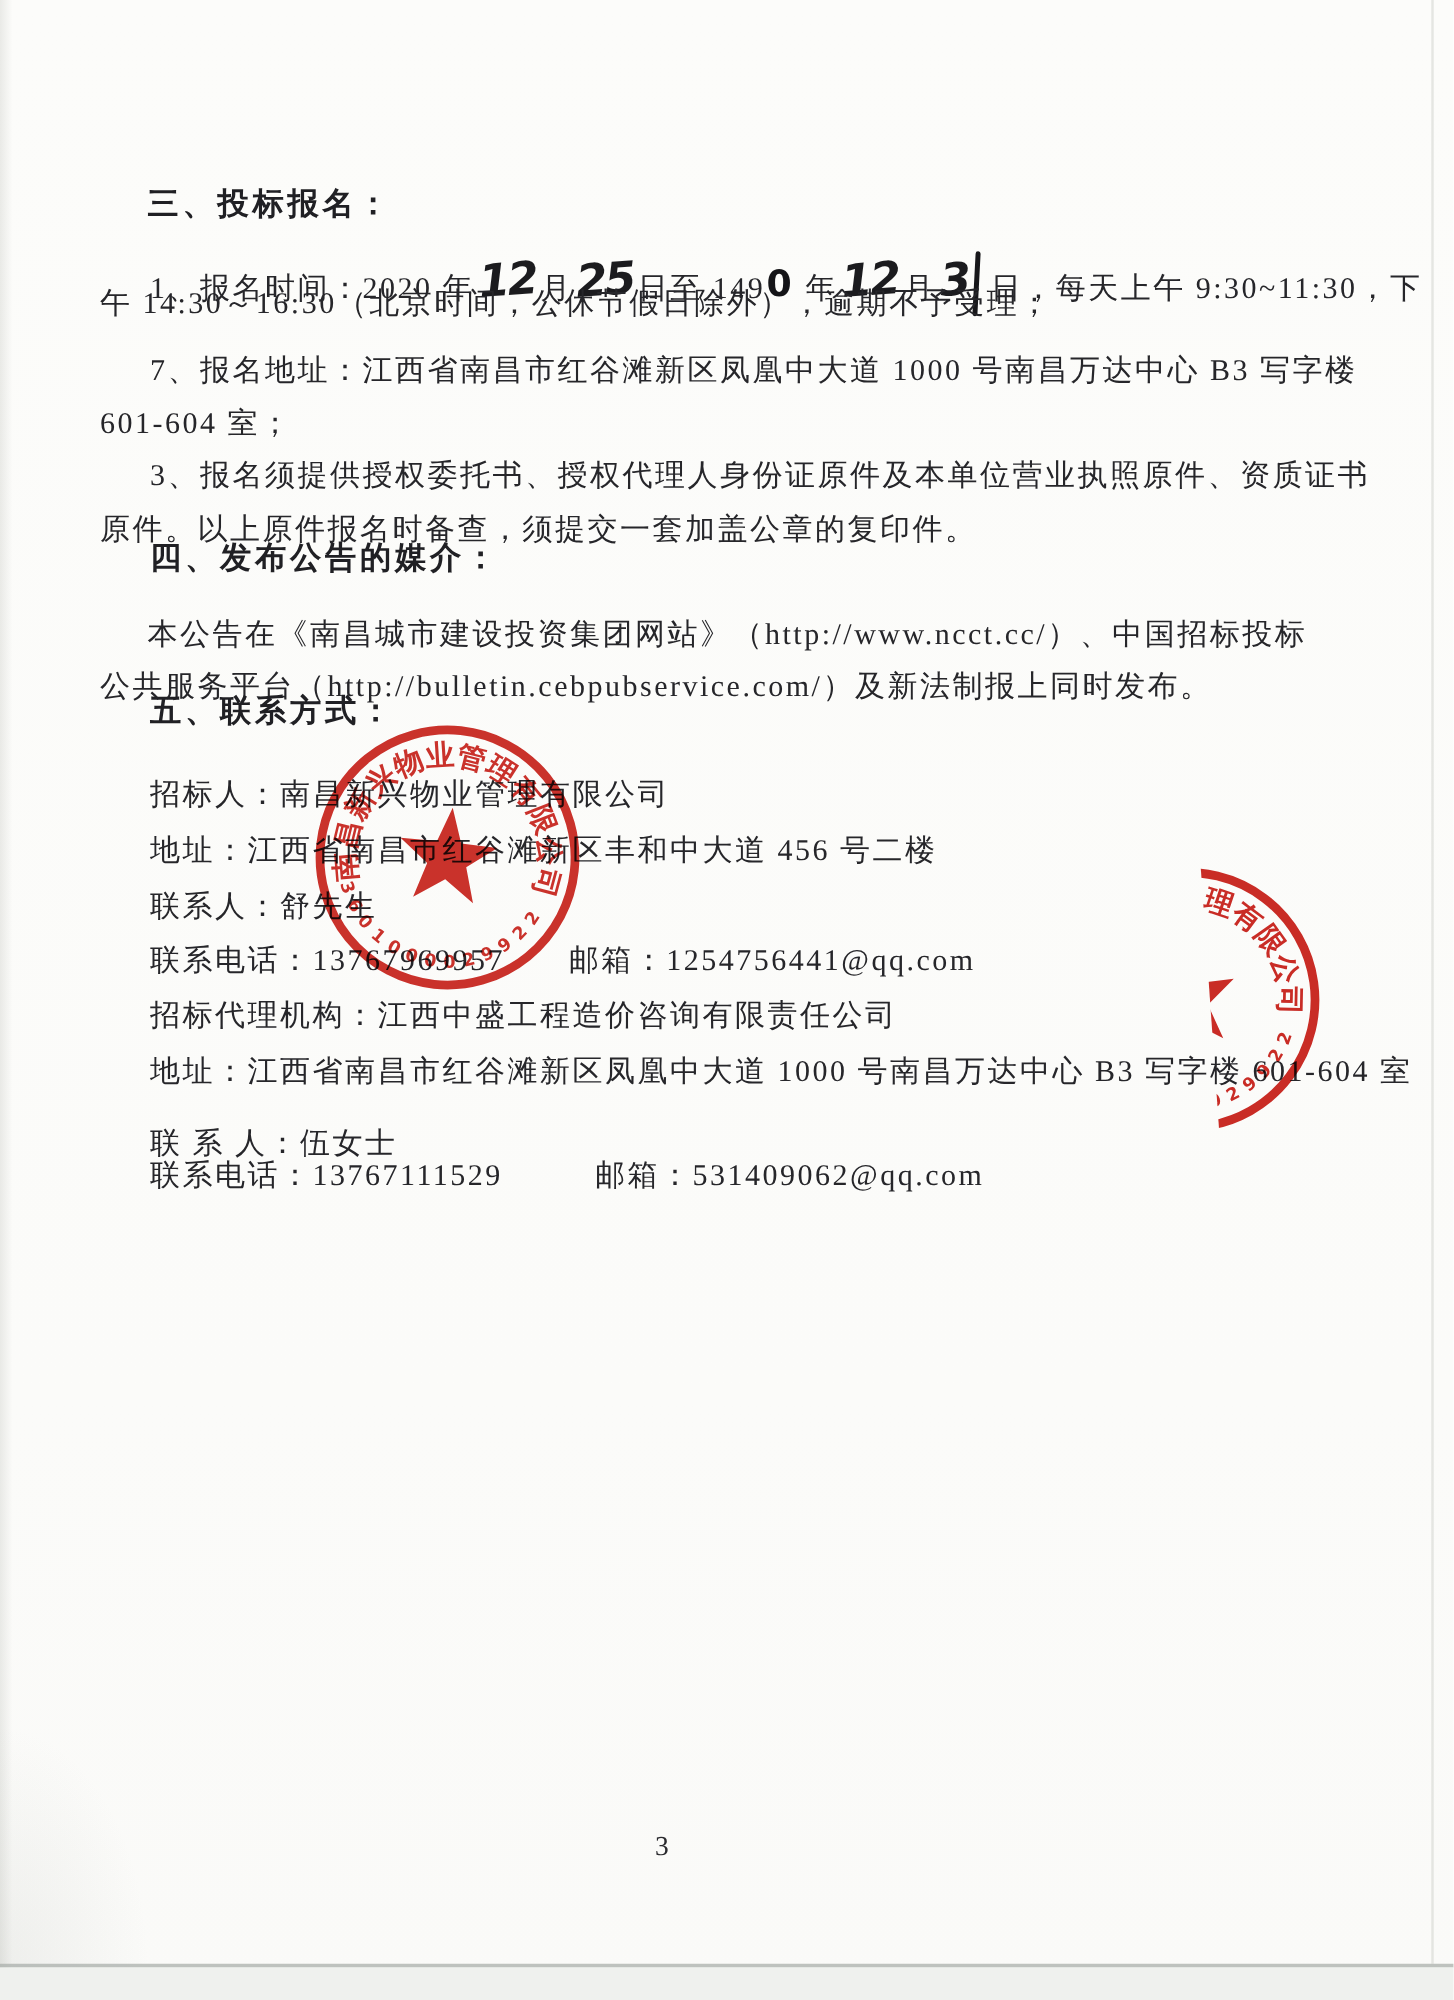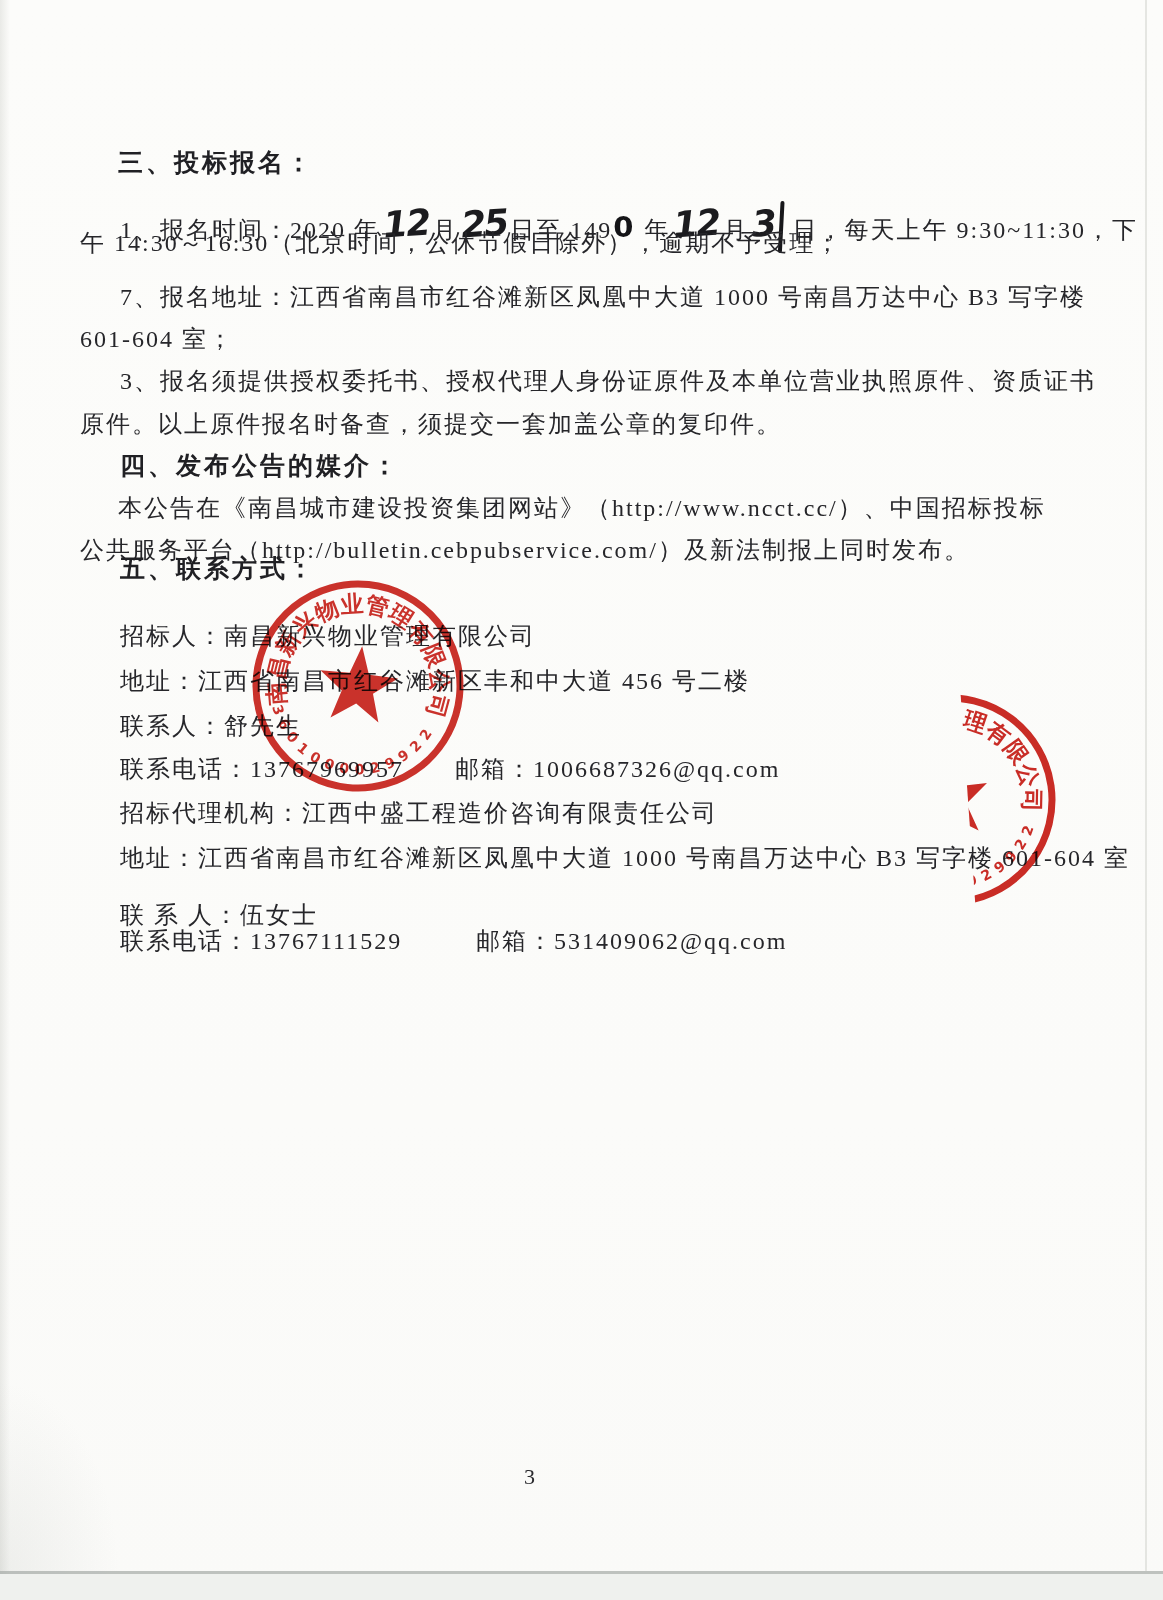--- a/index.html
+++ b/index.html
@@ -75,31 +75,31 @@
     <span>1、报名时间：2020 年</span><span class="hw">12</span><span>月</span><span class="hw">25</span><span>日至 149</span><span class="hw-zero">0</span><span> 年</span><span class="hw">12</span><span>月</span><span class="hw" style="margin-right:0;">3</span><span class="hw-bar"></span><span>日，每天上午 9:30~11:30，下</span>
   </div>
   <div class="line" style="left:80px;top:228px;">午 14:30～16:30（北京时间，公休节假日除外），逾期不予受理；</div>
 
   <div class="line" style="left:120px;top:282px;">7、报名地址：江西省南昌市红谷滩新区凤凰中大道 1000 号南昌万达中心 B3 写字楼</div>
   <div class="line" style="left:80px;top:324px;">601-604 室；</div>
 
   <div class="line" style="left:120px;top:366px;">3、报名须提供授权委托书、授权代理人身份证原件及本单位营业执照原件、资质证书</div>
   <div class="line" style="left:80px;top:409px;">原件。以上原件报名时备查，须提交一套加盖公章的复印件。</div>
 
-  <div class="line h" style="left:120px;top:451px;">四、发布公告的媒介：</div>
+  <div class="line h" style="left:120px;top:431px;">四、发布公告的媒介：</div>
   <div class="line" style="left:80px;top:535px;">公共服务平台（http://bulletin.cebpubservice.com/）及新法制报上同时发布。</div>
   <div class="line" style="left:118px;top:493px;">本公告在《南昌城市建设投资集团网站》（http://www.ncct.cc/）、中国招标投标</div>
 
   <div class="line h" style="left:120px;top:554px;">五、联系方式：</div>
   <div class="line" style="left:120px;top:621px;">招标人：南昌新兴物业管理有限公司</div>
   <div class="line" style="left:120px;top:666px;">地址：江西省南昌市红谷滩新区丰和中大道 456 号二楼</div>
   <div class="line" style="left:120px;top:711px;">联系人：舒先生</div>
   <div class="line" style="left:120px;top:754px;">
     <span>联系电话：13767969957</span>
-    <span class="email" style="left:335px;">邮箱：1006687326@qq.com</span>
+    <span class="email" style="left:335px;">邮箱：1254756441@qq.com</span>
   </div>
   <div class="line" style="left:120px;top:798px;">招标代理机构：江西中盛工程造价咨询有限责任公司</div>
   <div class="line" style="left:120px;top:843px;">地址：江西省南昌市红谷滩新区凤凰中大道 1000 号南昌万达中心 B3 写字楼 601-604 室</div>
   <div class="line" style="left:120px;top:900px;">联 系 人：伍女士</div>
   <div class="line" style="left:120px;top:926px;">
     <span>联系电话：13767111529</span>
     <span class="email" style="left:340px;margin-left:16px;">邮箱：531409062@qq.com</span>
   </div>
 
   <div class="pagenum" style="left:524px;top:1464px;">3</div>

